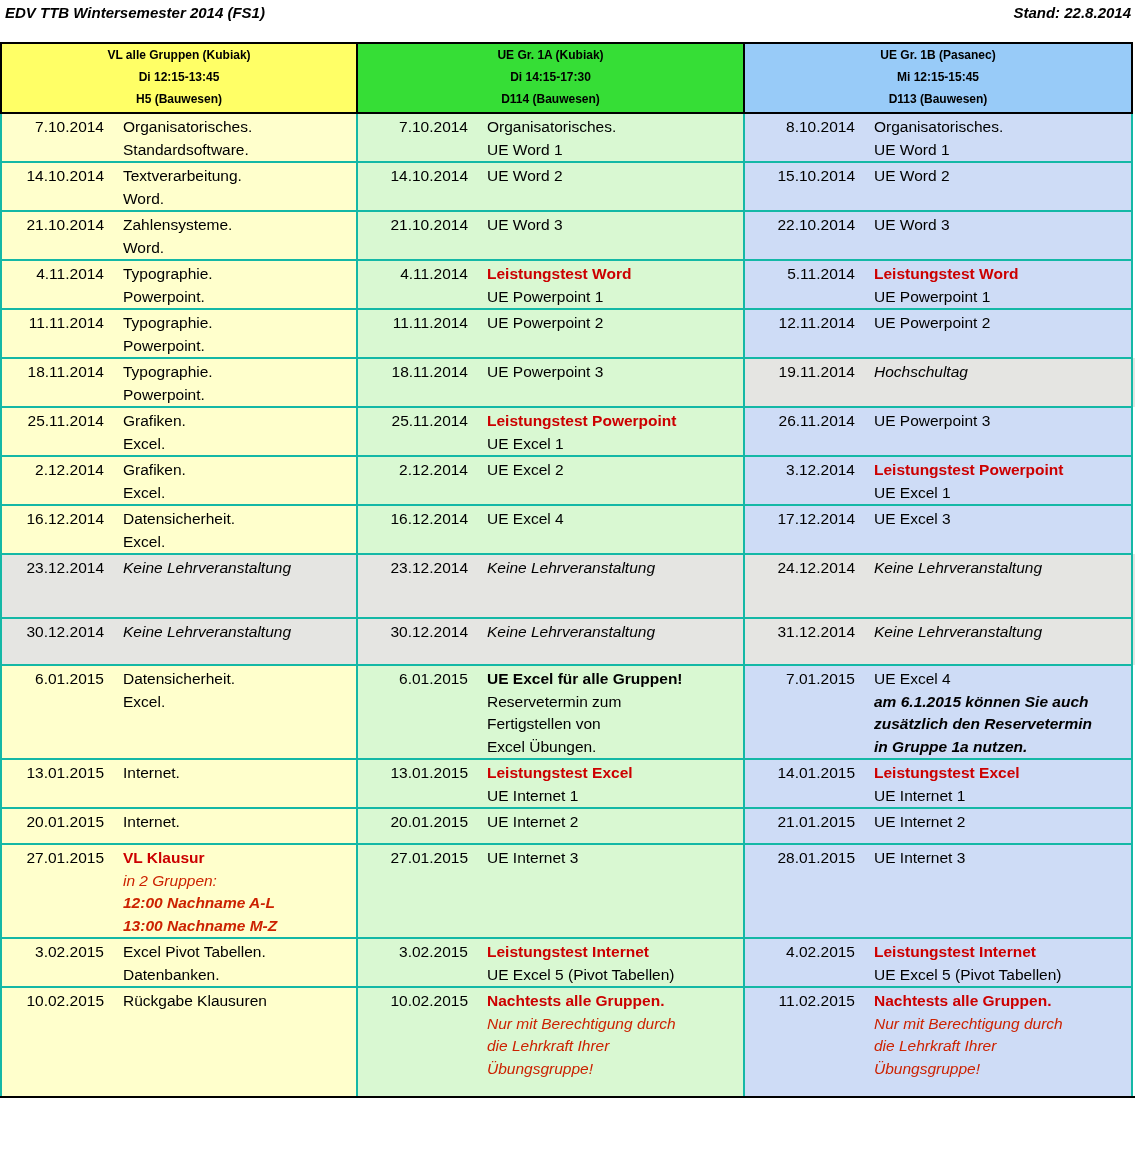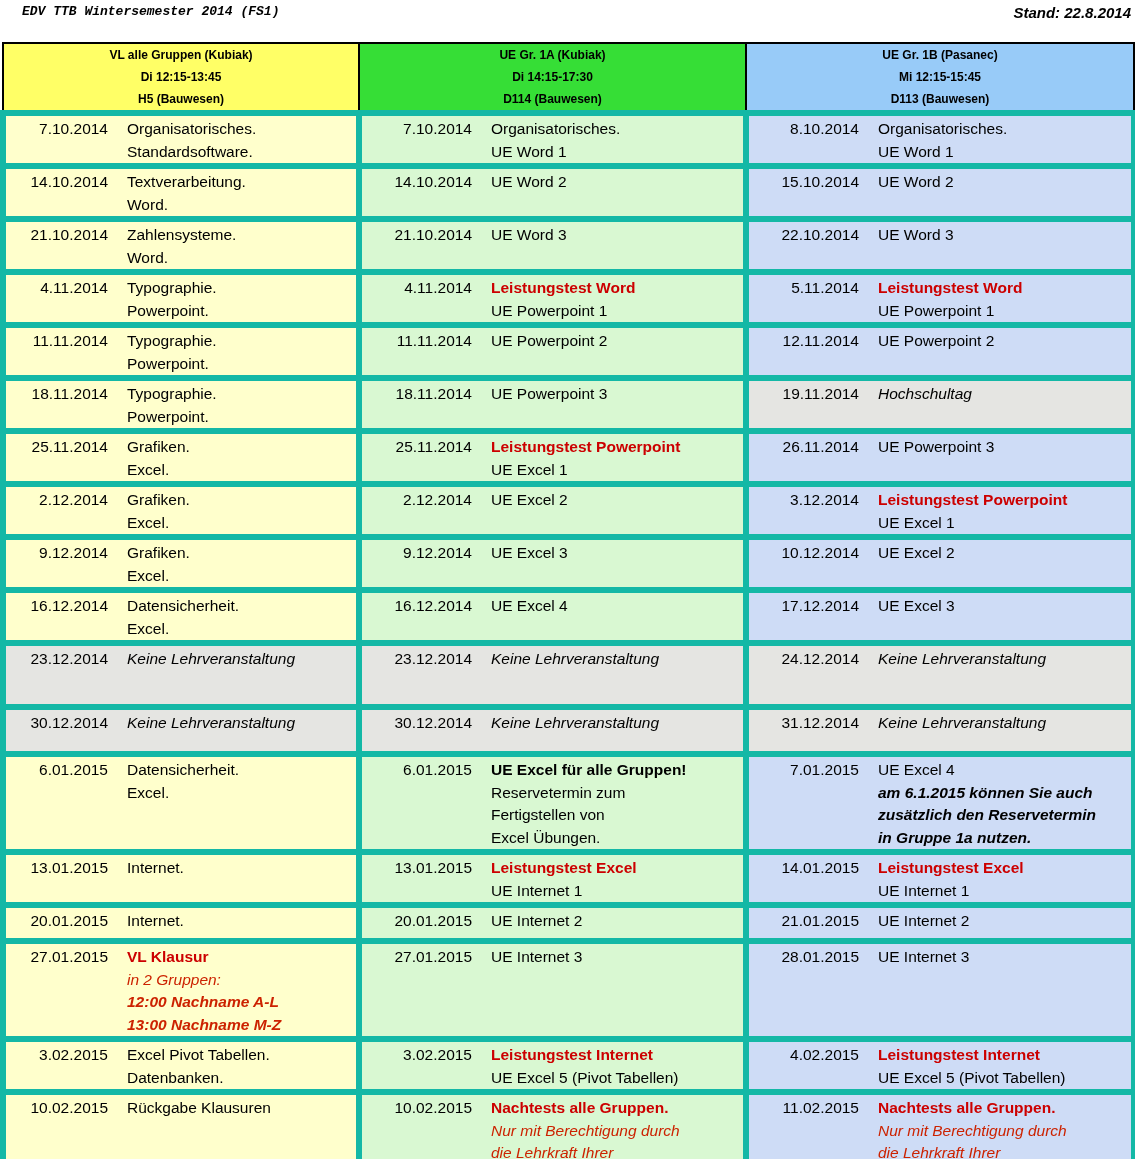--- a/index.html
+++ b/index.html
@@ -4,39 +4,39 @@
 <style>
   html,body{margin:0;padding:0;}
   body{
     width:1135px;height:1159px;position:relative;overflow:hidden;
     background:#ffffff;
     font-family:"Liberation Sans","DejaVu Sans",sans-serif;
     -webkit-font-smoothing:antialiased;
   }
   
   .topbar{position:absolute;top:4px;left:5px;right:4px;height:34px;}
-  .doc-title{position:absolute;left:17px;top:0;font-size:13px;font-weight:bold;font-style:italic;color:#000;font-family:Liberation Mono, monospace;}
+  .doc-title{position:absolute;left:0;top:0;font-size:15px;font-weight:bold;font-style:italic;color:#000;}
   .doc-stand{position:absolute;right:0;top:0;font-size:15px;font-weight:bold;font-style:italic;color:#000;}
 
   
   table.tt{
     position:absolute;left:0;top:42px;width:1135px;
     border-collapse:collapse;table-layout:fixed;
   }
   table.tt td,table.tt th{padding:0;vertical-align:top;}
   th.hdr{
     border:2px solid #000;
     font-size:12px;font-weight:bold;color:#000;text-align:center;
     line-height:22px;padding-top:3px;
   }
   .hdr0{background:var(--hdr-yellow);}
   .hdr1{background:var(--hdr-green);}
   .hdr2{background:var(--hdr-blue);}
   td.cell{
-    border:6px solid #14b8a6;position:relative;
+    border:2px solid #14b8a6;position:relative;
     font-size:15.5px;line-height:22.5px;color:#000;
   }
   td.col0{background:var(--body-yellow);}
   td.col1{background:var(--body-green);}
   td.col2{background:var(--body-blue);}
   td.grey{background:var(--grey) !important;}
   td.strip{border:none;background:#ffffff;}
   td.strip.grey{background:var(--grey) !important;}
   tr.lastrow td{border-bottom:2px solid #000;}
 
@@ -272,42 +272,20 @@
           <span class="date">3.12.2014</span>
           <div class="desc">
             <div class="line s-br">Leistungstest Powerpoint</div>
             <div class="line s-n">UE Excel 1</div>
           </div>
         </td>
         <td class="strip"></td>
       </tr>
       <tr style="height: 47px;">
         <td class="cell col0">
-          <span class="date">9.12.2014</span>
-          <div class="desc">
-            <div class="line s-n">Grafiken.</div>
-            <div class="line s-n">Excel.</div>
-          </div>
-        </td>
-        <td class="cell col1">
-          <span class="date">9.12.2014</span>
-          <div class="desc">
-            <div class="line s-n">UE Excel 3</div>
-          </div>
-        </td>
-        <td class="cell col2">
-          <span class="date">10.12.2014</span>
-          <div class="desc">
-            <div class="line s-n">UE Excel 2</div>
-          </div>
-        </td>
-        <td class="strip"></td>
-      </tr>
-      <tr style="height: 47px;">
-        <td class="cell col0">
           <span class="date">16.12.2014</span>
           <div class="desc">
             <div class="line s-n">Datensicherheit.</div>
             <div class="line s-n">Excel.</div>
           </div>
         </td>
         <td class="cell col1">
           <span class="date">16.12.2014</span>
           <div class="desc">
             <div class="line s-n">UE Excel 4</div>

